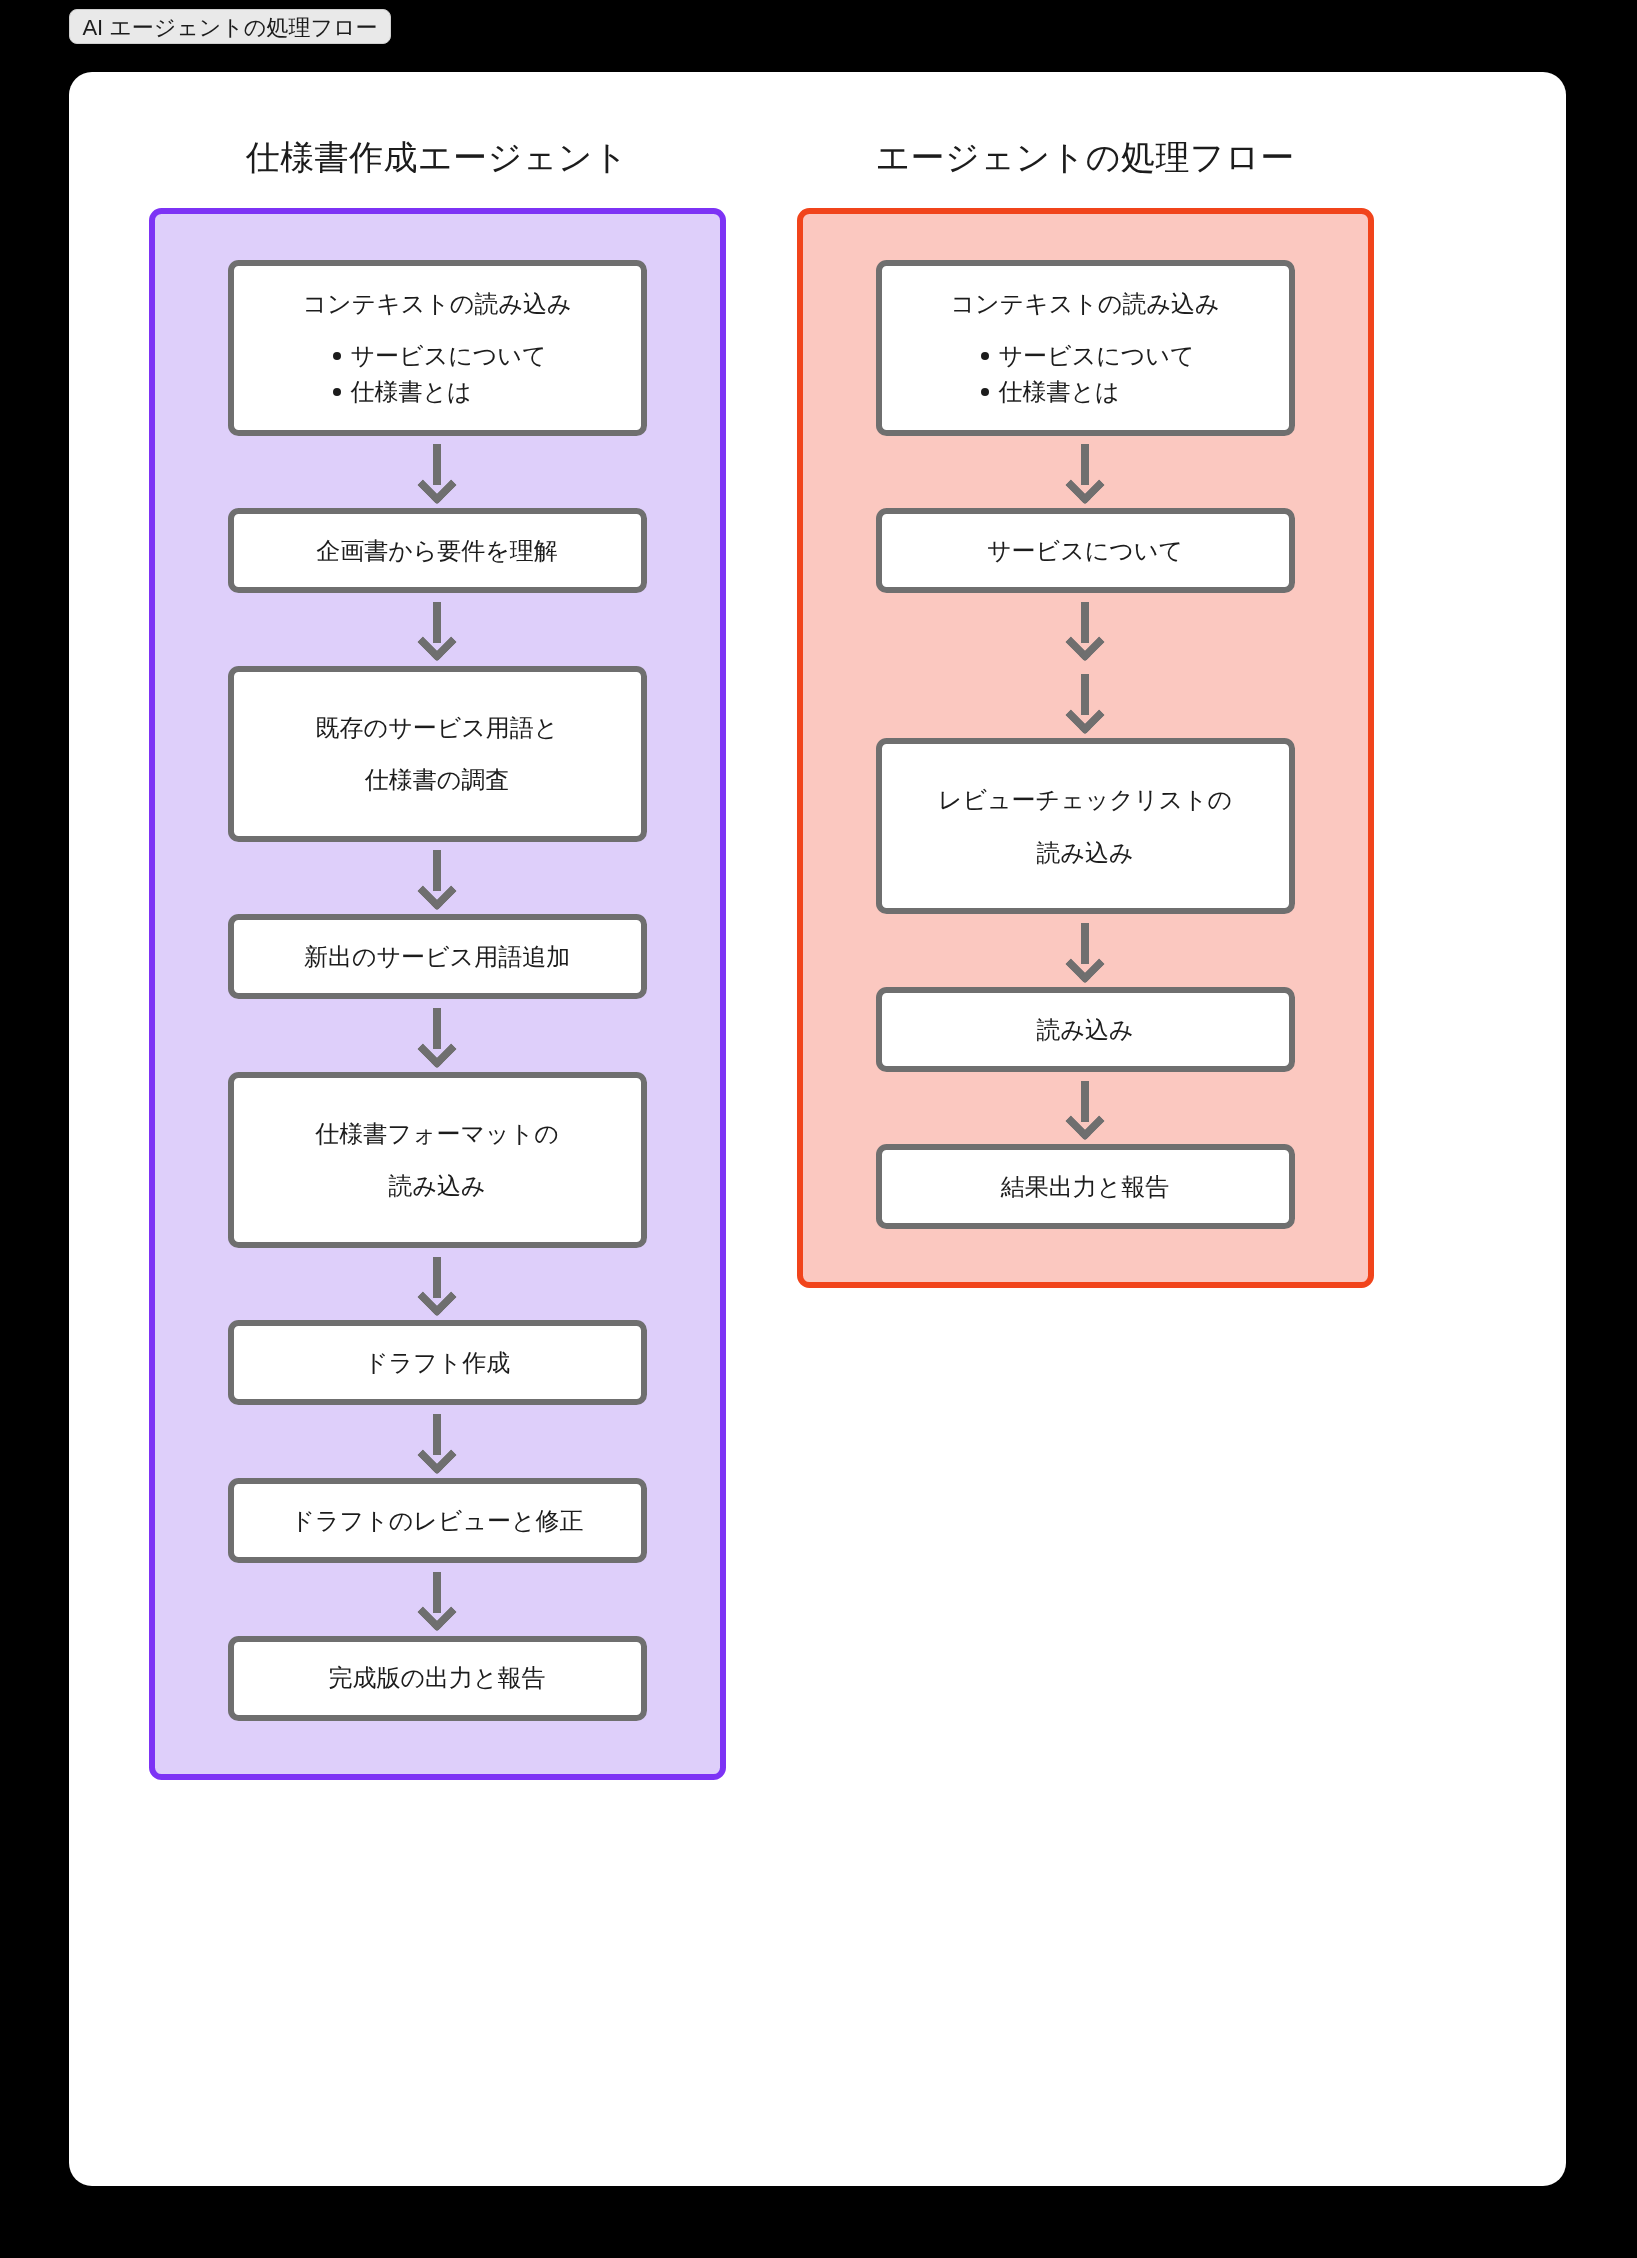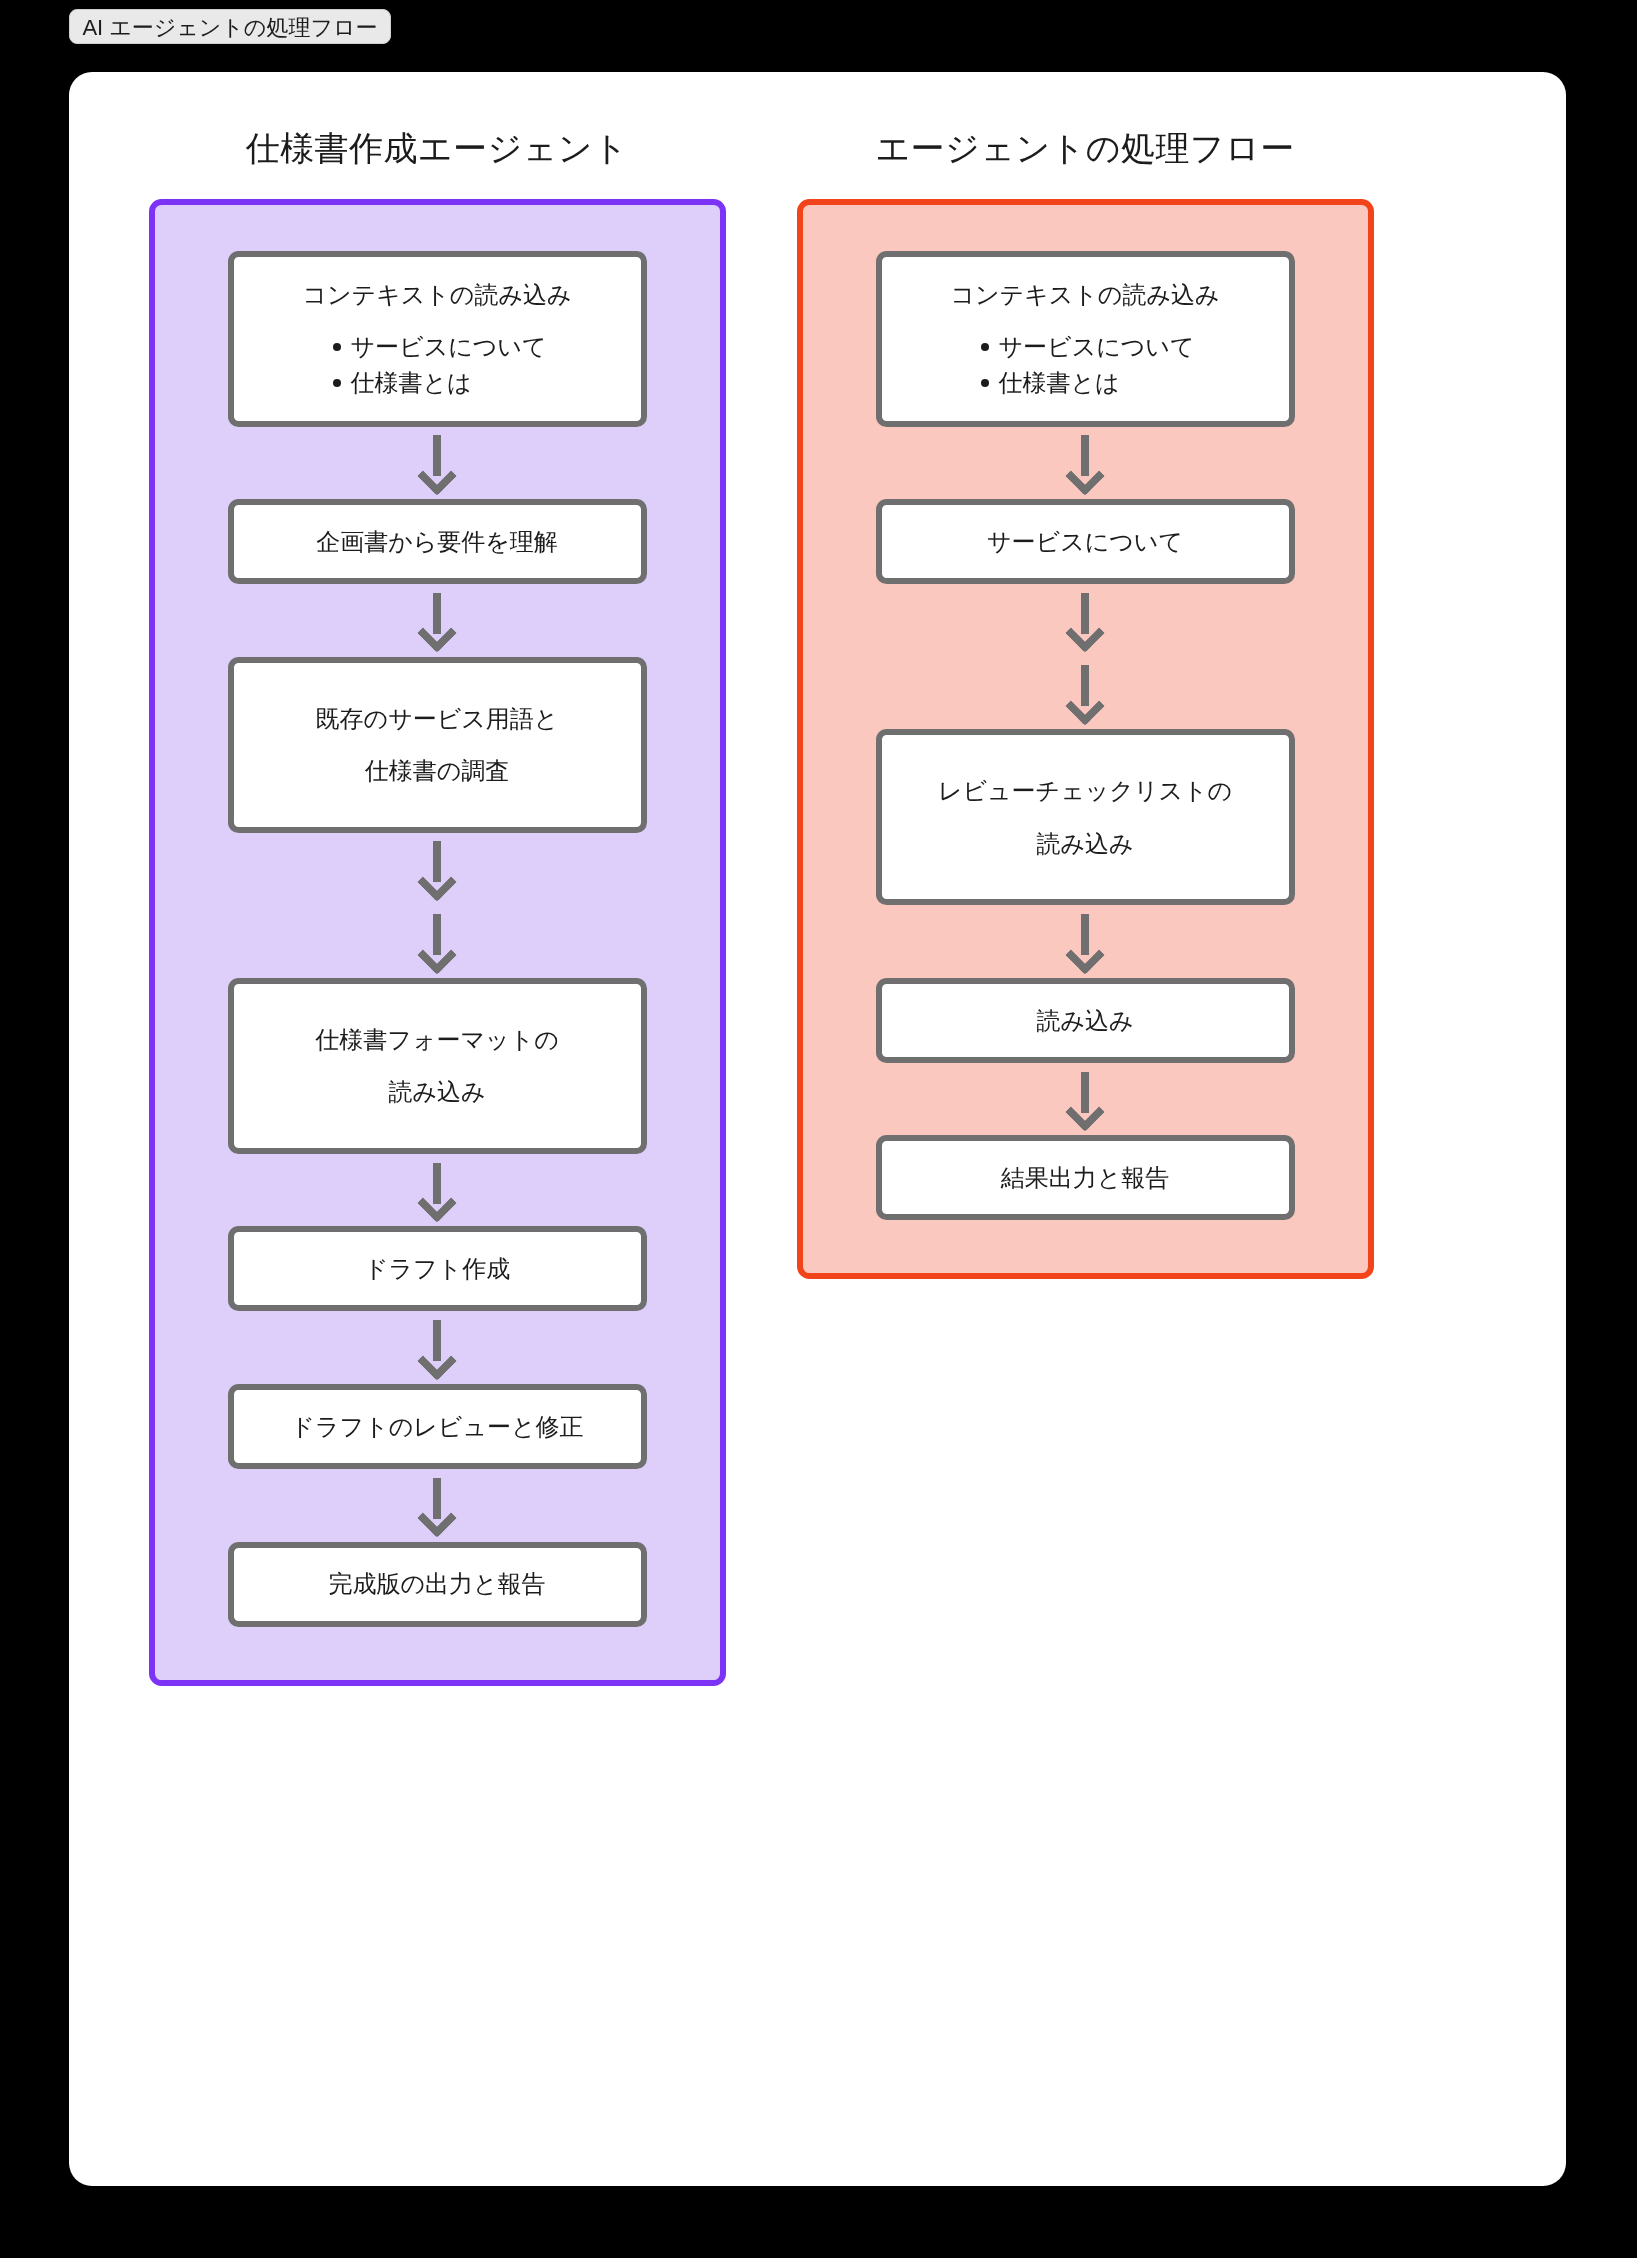--- a/index.html
+++ b/index.html
@@ -43,21 +43,21 @@
     height: 2114px;
     background: #FFFFFF;
     border-radius: 23px;
     box-sizing: border-box;
   }
 
   
   .columns {
     position: absolute;
     left: 0;
-    top: 8px;
+    top: 17px;
     width: 100%;
     height: 100%;
     display: flex;
     justify-content: flex-start;
     padding-left: 44px;
     box-sizing: border-box;
   }
   .column {
     display: flex;
     flex-direction: column;
@@ -205,20 +205,23 @@
         <div class="node tall">
           <span class="node-line">既存のサービス用語と</span>
           <span class="node-line">仕様書の調査</span>
         </div>
 
         <div class="arrow">
             <span class="stem"></span>
             <span class="head"></span>
           </div>
 
+        <div class="node">
+          <span class="node-line">新出のサービス用語追加</span>
+        </div>
 
         <div class="arrow">
             <span class="stem"></span>
             <span class="head"></span>
           </div>
 
         <div class="node tall">
           <span class="node-line">仕様書フォーマットの</span>
           <span class="node-line">読み込み</span>
         </div>

